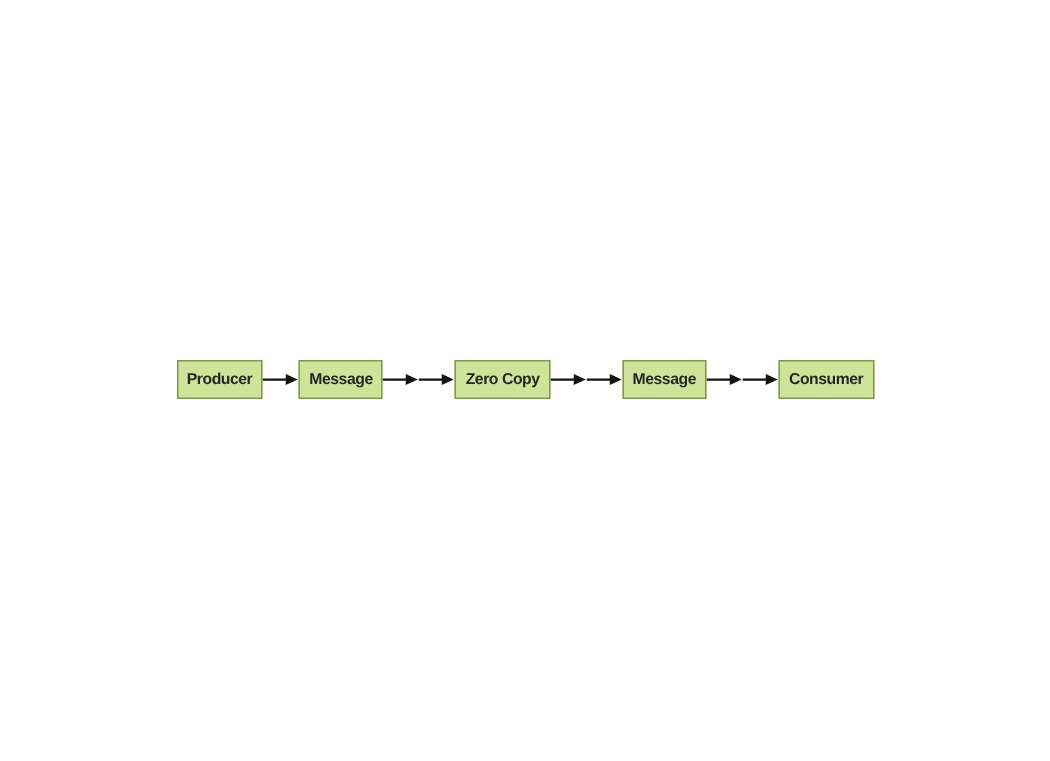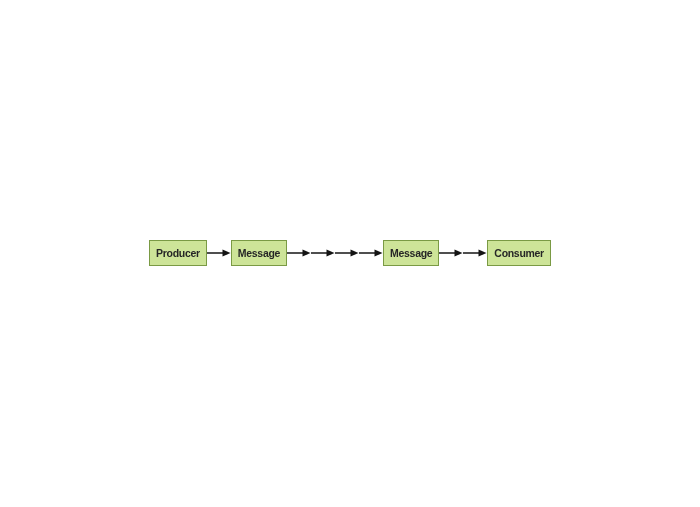--- a/index.html
+++ b/index.html
@@ -92,20 +92,23 @@
   </div>
 
 
   <div class="arrow">
     <svg width="24" height="10" viewBox="0 0 24 10">
       <line x1="0" y1="5" x2="17" y2="5"></line>
       <path d="M 23.5 5 L 15.5 1.4 L 15.5 8.6 Z"></path>
     </svg>
   </div>
 
+  <div class="node">
+    <span class="node-label">Zero Copy</span>
+  </div>
 
   <div class="arrow">
     <svg width="24" height="10" viewBox="0 0 24 10">
       <line x1="0" y1="5" x2="17" y2="5"></line>
       <path d="M 23.5 5 L 15.5 1.4 L 15.5 8.6 Z"></path>
     </svg>
   </div>
 
 
   <div class="arrow">

